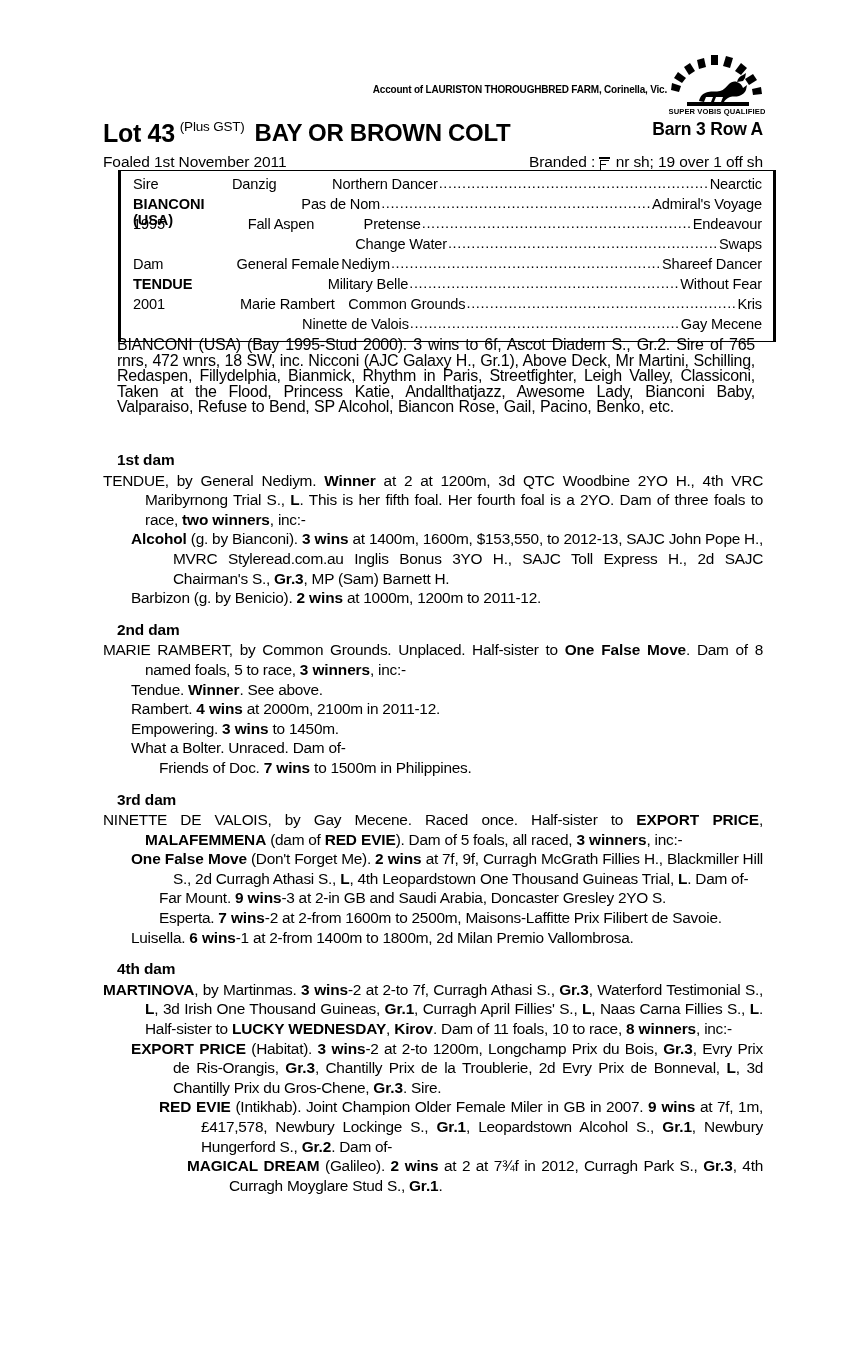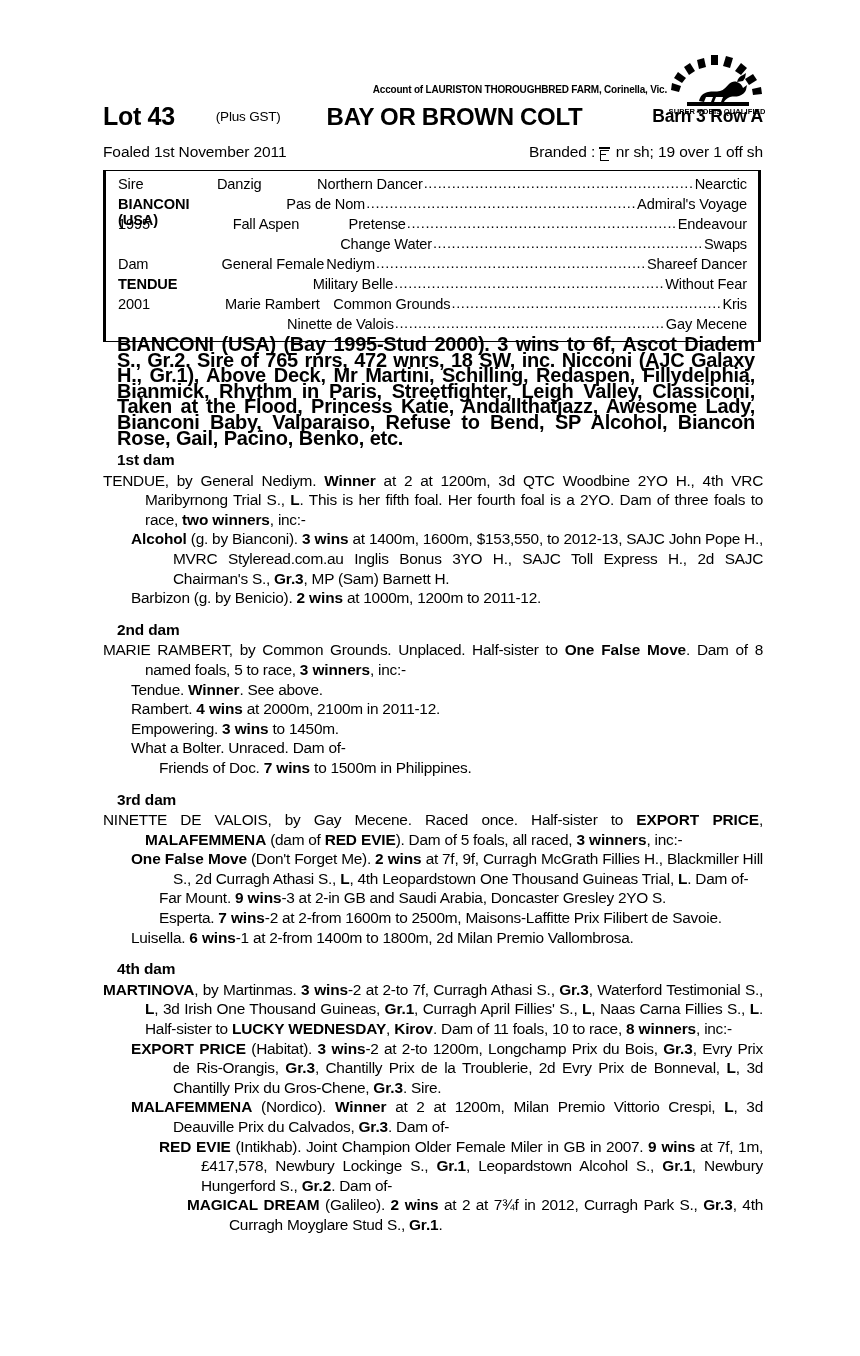--- a/index.html
+++ b/index.html
@@ -42,24 +42,23 @@
     text-align: right;
     font-weight: bold;
     font-size: 10px;
     letter-spacing: -0.2px;
     padding-right: 96px;
     padding-top: 44px;
     white-space: nowrap;
   }
   .lot-line {
     display: flex;
-    align-items: center;
-    margin-top: 7px;
+    align-items: flex-start;
+    margin-top: 24px;
     white-space: nowrap;
-    gap: 36px;
   }
   .lot-no {
     font-weight: bold;
     font-size: 25px;
     letter-spacing: -0.3px;
   }
   .lot-gst {
     font-size: 13.5px;
     margin-left: 5px;
     letter-spacing: -0.2px;
@@ -71,21 +70,21 @@
     letter-spacing: -0.3px;
   }
   .lot-barn {
     font-weight: bold;
     font-size: 17.5px;
     margin-left: auto;
     letter-spacing: -0.2px;
   }
   .sub-line {
     display: flex;
-    margin-top: 12px;
+    margin-top: 5px;
     font-size: 15.5px;
     letter-spacing: -0.1px;
     white-space: nowrap;
   }
   .sub-right { margin-left: auto; }
   .brand-glyph {
     display: inline-block;
     position: relative;
     width: 11px;
     height: 13px;
@@ -111,21 +110,21 @@
   .brand-mid {
     position: absolute;
     left: 1px; top: 7.6px;
     width: 6px; height: 1.6px;
     background: #000;
   }
 
   
   .ped-table {
     position: absolute;
-    left: 103px;
+    left: 118px;
     top: 170px;
     width: 658px;
     box-sizing: border-box;
     border-top: 1.3px solid #000;
     border-bottom: 1.3px solid #000;
     border-left: 3.4px solid #000;
     border-right: 3.4px solid #000;
     padding: 5px 0 5px 0;
     font-size: 14.6px;
     letter-spacing: -0.15px;
@@ -151,22 +150,22 @@
   }
   .ped-c3 .gp-left { white-space: nowrap; }
   .ped-c3 .gp-right { white-space: nowrap; }
 
   
   .sire-summary {
     position: absolute;
     left: 117px;
     top: 337px;
     width: 638px;
-    font-weight: bold;
-    font-size: 20px;
+    font-weight: normal;
+    font-size: 16px;
     line-height: 15.6px;
     text-align: justify;
     letter-spacing: -0.25px;
     word-spacing: 0.4px;
   }
 
   
   .narrative {
     position: absolute;
     left: 103px;
@@ -349,18 +348,17 @@
       <div class="dam-head">3rd dam</div>
       <div class="blk lvl0"><span>NINETTE DE VALOIS, by Gay Mecene. Raced once. Half-sister to </span><b>EXPORT PRICE</b><span>, </span><b>MALAFEMMENA</b><span> (dam of </span><b>RED EVIE</b><span>). Dam of 5 foals, all raced, </span><b>3 winners</b><span>, inc:-</span></div>
       <div class="blk lvl1"><b>One False Move</b><span> (Don't Forget Me). </span><b>2 wins</b><span> at 7f, 9f, Curragh McGrath Fillies H., Blackmiller Hill S., 2d Curragh Athasi S., </span><b>L</b><span>, 4th Leopardstown One Thousand Guineas Trial, </span><b>L</b><span>. Dam of-</span></div>
       <div class="blk lvl2"><span>Far Mount. </span><b>9 wins</b><span>-3 at 2-in GB and Saudi Arabia, Doncaster Gresley 2YO S.</span></div>
       <div class="blk lvl2"><span>Esperta. </span><b>7 wins</b><span>-2 at 2-from 1600m to 2500m, Maisons-Laffitte Prix Filibert de Savoie.</span></div>
       <div class="blk lvl1"><span>Luisella. </span><b>6 wins</b><span>-1 at 2-from 1400m to 1800m, 2d Milan Premio Vallombrosa.</span></div>
       <div class="gap"></div>
       <div class="dam-head">4th dam</div>
       <div class="blk lvl0"><b>MARTINOVA</b><span>, by Martinmas. </span><b>3 wins</b><span>-2 at 2-to 7f, Curragh Athasi S., </span><b>Gr.3</b><span>, Waterford Testimonial S., </span><b>L</b><span>, 3d Irish One Thousand Guineas, </span><b>Gr.1</b><span>, Curragh April Fillies' S., </span><b>L</b><span>, Naas Carna Fillies S., </span><b>L</b><span>. Half-sister to </span><b>LUCKY WEDNESDAY</b><span>, </span><b>Kirov</b><span>. Dam of 11 foals, 10 to race, </span><b>8 winners</b><span>, inc:-</span></div>
       <div class="blk lvl1"><b>EXPORT PRICE</b><span> (Habitat). </span><b>3 wins</b><span>-2 at 2-to 1200m, Longchamp Prix du Bois, </span><b>Gr.3</b><span>, Evry Prix de Ris-Orangis, </span><b>Gr.3</b><span>, Chantilly Prix de la Troublerie, 2d Evry Prix de Bonneval, </span><b>L</b><span>, 3d Chantilly Prix du Gros-Chene, </span><b>Gr.3</b><span>. Sire.</span></div>
-      <div class="blk lvl1"><b>MALAFEMMENA</b><span> (Nordico). </span><b>Winner</b><span> at 2 at 1200m, Milan Premio Vittorio Crespi, </span><b>L</b><span>, 3d Deauville Prix du Calvados, </span><b>Gr.3</b><span>. Dam of-</span></div>
       <div class="blk lvl2"><b>RED EVIE</b><span> (Intikhab). Joint Champion Older Female Miler in GB in 2007. </span><b>9 wins</b><span> at 7f, 1m, £417,578, Newbury Lockinge S., </span><b>Gr.1</b><span>, Leopardstown Alcohol S., </span><b>Gr.1</b><span>, Newbury Hungerford S., </span><b>Gr.2</b><span>. Dam of-</span></div>
       <div class="blk lvl3"><b>MAGICAL DREAM</b><span> (Galileo). </span><b>2 wins</b><span> at 2 at 7¾f in 2012, Curragh Park S., </span><b>Gr.3</b><span>, 4th Curragh Moyglare Stud S., </span><b>Gr.1</b><span>.</span></div>
     </div>
 
 </div>
 
 </body></html>

